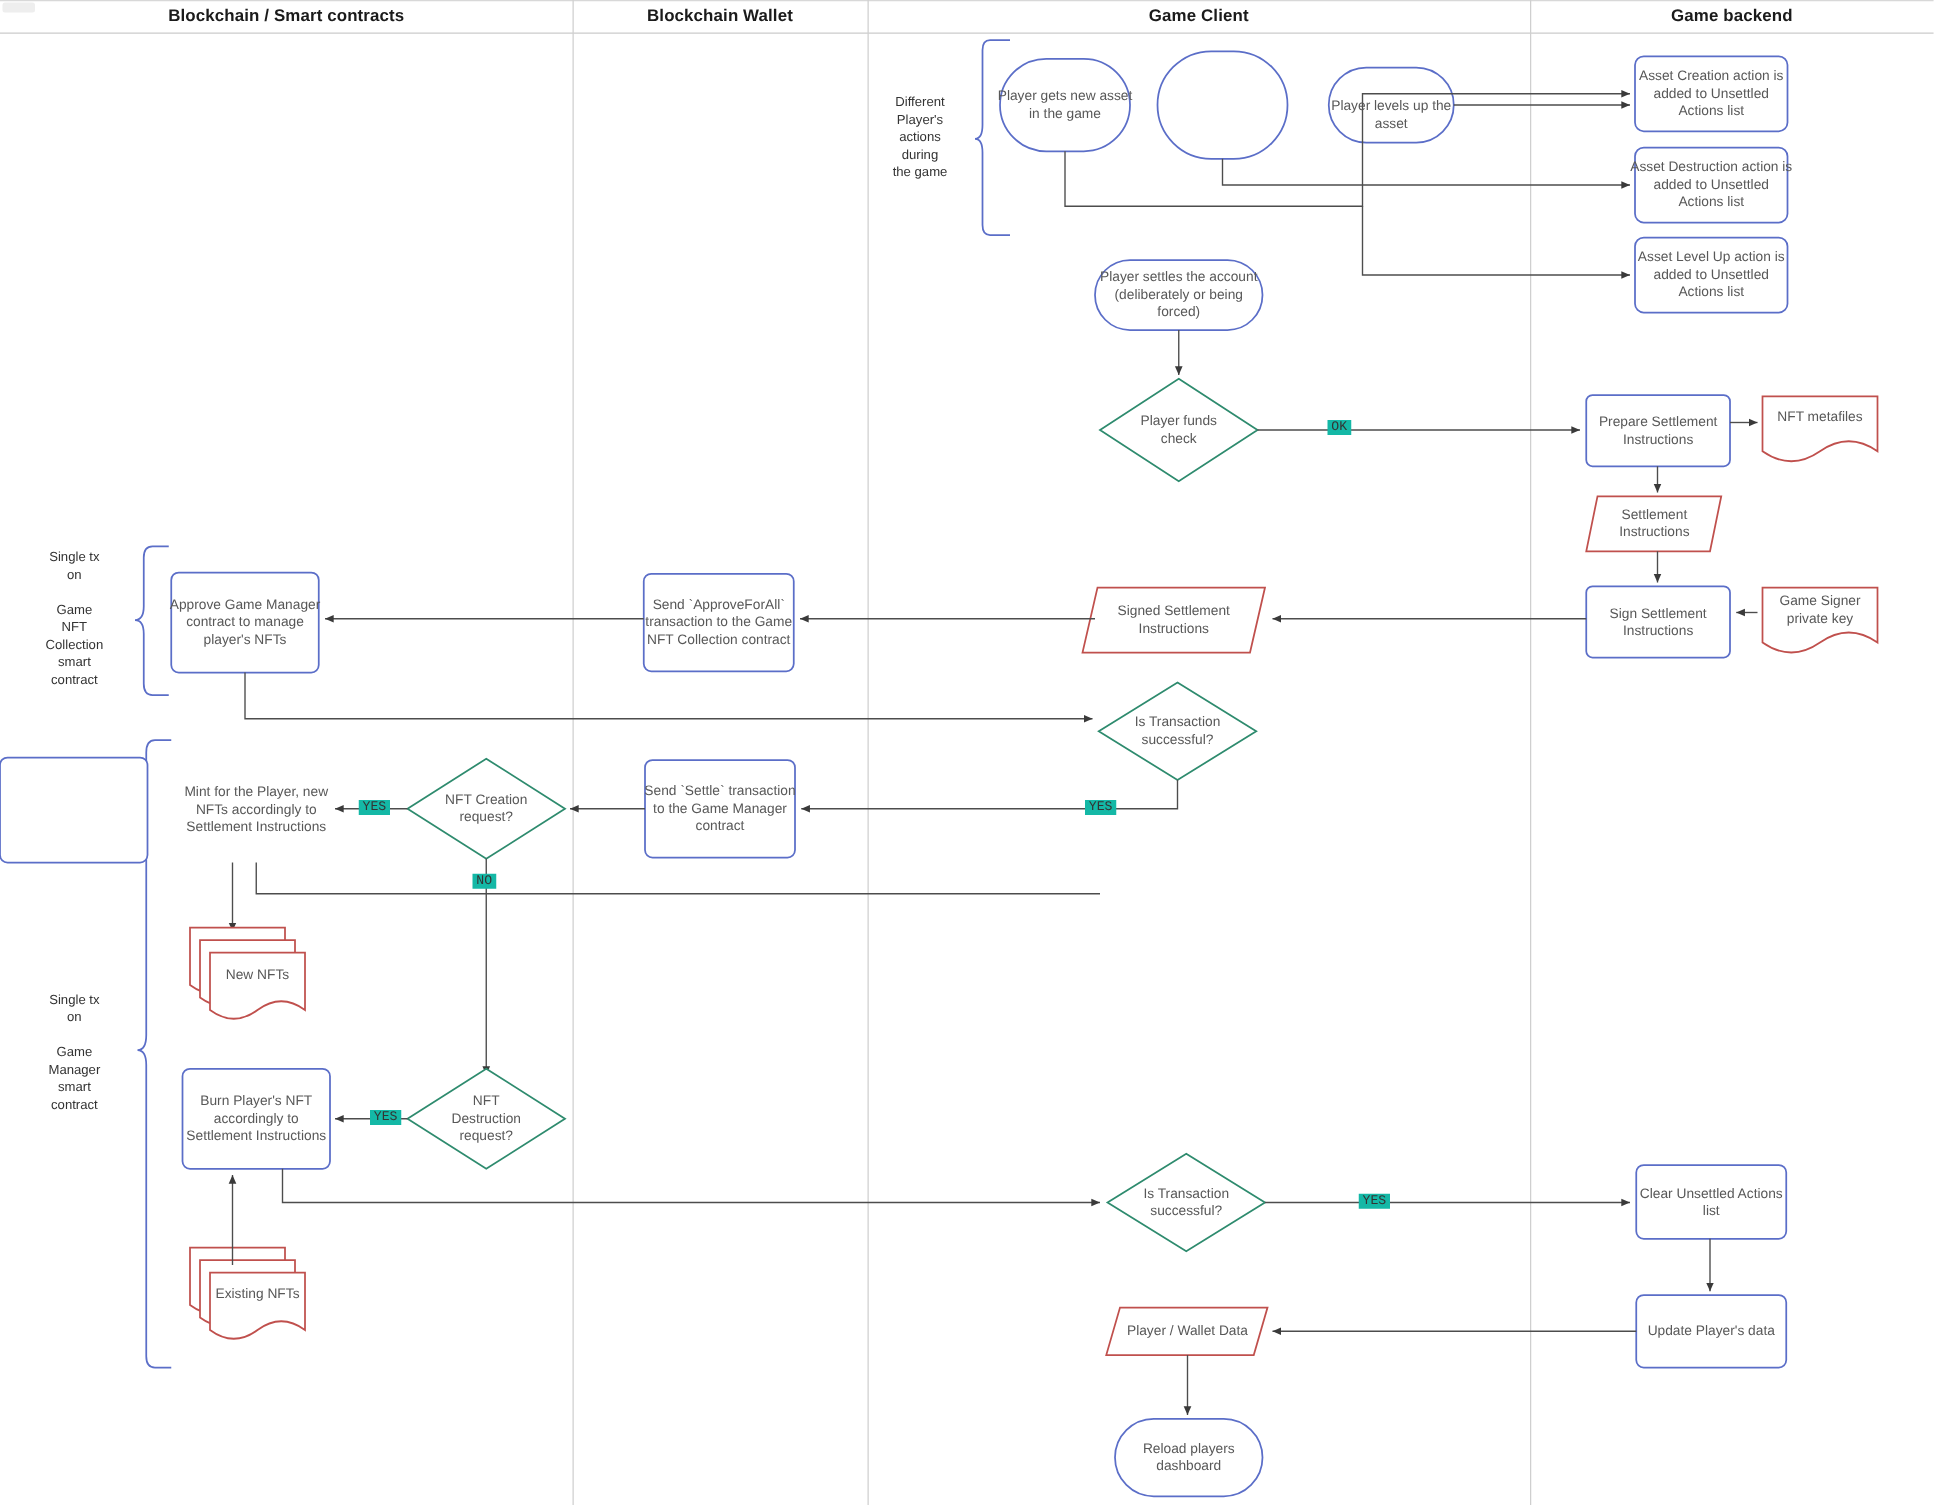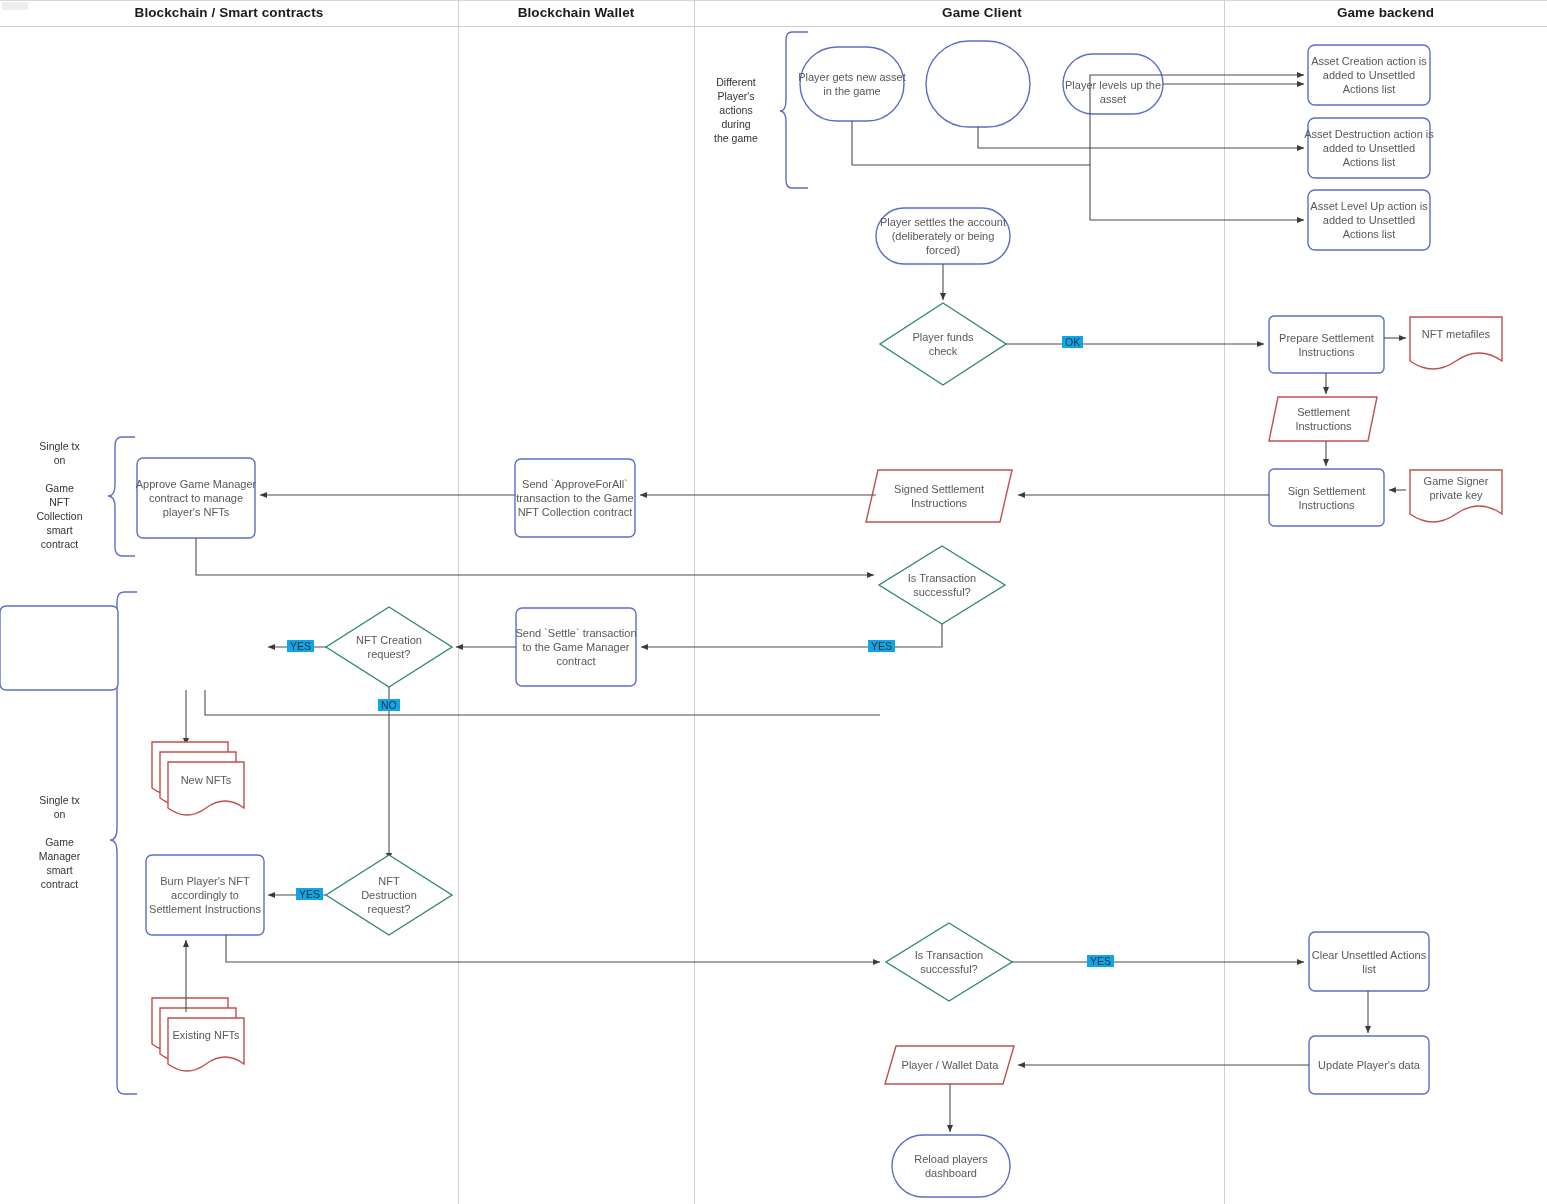--- a/index.html
+++ b/index.html
@@ -7,36 +7,36 @@
   body{font-family:"Liberation Sans", sans-serif;}
   #canvas{position:relative;width:1547px;height:1204px;background:#ffffff;overflow:hidden;padding-left:33px;}
   .swim-header{position:absolute;top:0;height:26px;line-height:26px;text-align:center;
       font-weight:bold;font-size:13.5px;color:#1b1b1b;letter-spacing:.1px;}
   .swim-div{position:absolute;top:0;width:1px;background:#cfcfcf;}
   .swim-hline{position:absolute;left:0;width:1547px;height:1px;background:#cccccc;}
   .topbar{position:absolute;left:0;top:0;width:1547px;height:1px;background:#d8d8d8;}
   svg.layer{position:absolute;left:0;top:0;width:1547px;height:1204px;overflow:visible;pointer-events:none;}
   .nodetext{position:absolute;display:flex;align-items:center;justify-content:center;
       text-align:center;color:#585858;font-size:11px;line-height:14px;pointer-events:none;}
-  .edgelabel{position:absolute;color:#333;font-size:10.5px;background:#0ea5e9;padding:0 3px;
-      text-align:center;white-space:nowrap;}
+  .edgelabel{position:absolute;color:#333;font-size:10.5px;background:#14b8a6;padding:0 3px;
+      text-align:center;white-space:nowrap;font-family:Liberation Mono, monospace;}
   .sidelabel{position:absolute;color:#333;font-size:10.5px;line-height:14px;text-align:center;}
   .tinycorner{position:absolute;left:2px;top:2px;width:26px;height:8px;background:#eeeeee;border-radius:2px;}
 </style>
 </head>
 <body>
 
 <div id="canvas">
 
   <div class="tinycorner"></div>
   <div class="topbar"></div>
 
   <div class="swim-header" style="left:0px;width:458px;">Blockchain / Smart contracts</div>
   <div class="swim-header" style="left:458px;width:236px;">Blockchain Wallet</div>
-  <div class="swim-header" style="left:694px;width:530px;margin-left:23px;">Game Client</div>
+  <div class="swim-header" style="left:694px;width:530px;">Game Client</div>
   <div class="swim-header" style="left:1224px;width:323px;">Game backend</div>
 
   <div class="swim-hline" style="top:26px;"></div>
   <div class="swim-div" style="left:458px;height:1204px;"></div>
   <div class="swim-div" style="left:694px;height:1204px;"></div>
   <div class="swim-div" style="left:1224px;height:1204px;"></div>
 
   <svg class="layer" viewBox="0 0 1547 1204">
     <defs>
       <marker id="arw" viewBox="0 0 10 10" refX="9" refY="5" markerWidth="7" markerHeight="7" orient="auto-start-reverse">
@@ -150,20 +150,21 @@
   <div class="nodetext" style="left:1408px;top:317px;width:96px;height:34px;">NFT metafiles</div>
   <div class="nodetext" style="left:1274px;top:397px;width:99px;height:44px;">Settlement Instructions</div>
   <div class="nodetext" style="left:1269px;top:469px;width:115px;height:57px;">Sign Settlement Instructions</div>
   <div class="nodetext" style="left:1408px;top:470px;width:96px;height:36px;">Game Signer private key</div>
   <div class="nodetext" style="left:874px;top:470px;width:130px;height:52px;">Signed Settlement Instructions</div>
   <div class="nodetext" style="left:513px;top:459px;width:124px;height:78px;">Send `ApproveForAll` transaction to the Game NFT Collection contract</div>
   <div class="nodetext" style="left:135px;top:458px;width:122px;height:80px;">Approve Game Manager contract to manage player's NFTs</div>
   <div class="nodetext" style="left:898px;top:563px;width:88px;height:44px;">Is Transaction successful?</div>
   <div class="nodetext" style="left:514px;top:608px;width:124px;height:78px;">Send `Settle` transaction to the Game Manager contract</div>
   <div class="nodetext" style="left:348px;top:625px;width:82px;height:44px;">NFT Creation request?</div>
+  <div class="nodetext" style="left:144px;top:606px;width:122px;height:84px;">Mint for the Player, new NFTs accordingly to Settlement Instructions</div>
   <div class="nodetext" style="left:168px;top:765px;width:76px;height:30px;">New NFTs</div>
   <div class="nodetext" style="left:352px;top:870px;width:74px;height:50px;">NFT Destruction request?</div>
   <div class="nodetext" style="left:144px;top:855px;width:122px;height:80px;">Burn Player's NFT accordingly to Settlement Instructions</div>
   <div class="nodetext" style="left:168px;top:1018px;width:76px;height:34px;">Existing NFTs</div>
   <div class="nodetext" style="left:905px;top:940px;width:88px;height:44px;">Is Transaction successful?</div>
   <div class="nodetext" style="left:1309px;top:932px;width:120px;height:59px;">Clear Unsettled Actions list</div>
   <div class="nodetext" style="left:1307px;top:1036px;width:124px;height:58px;">Update Player's data</div>
   <div class="nodetext" style="left:892px;top:1048px;width:116px;height:34px;">Player /  Wallet Data</div>
   <div class="nodetext" style="left:892px;top:1135px;width:118px;height:62px;">Reload players dashboard</div>
 

